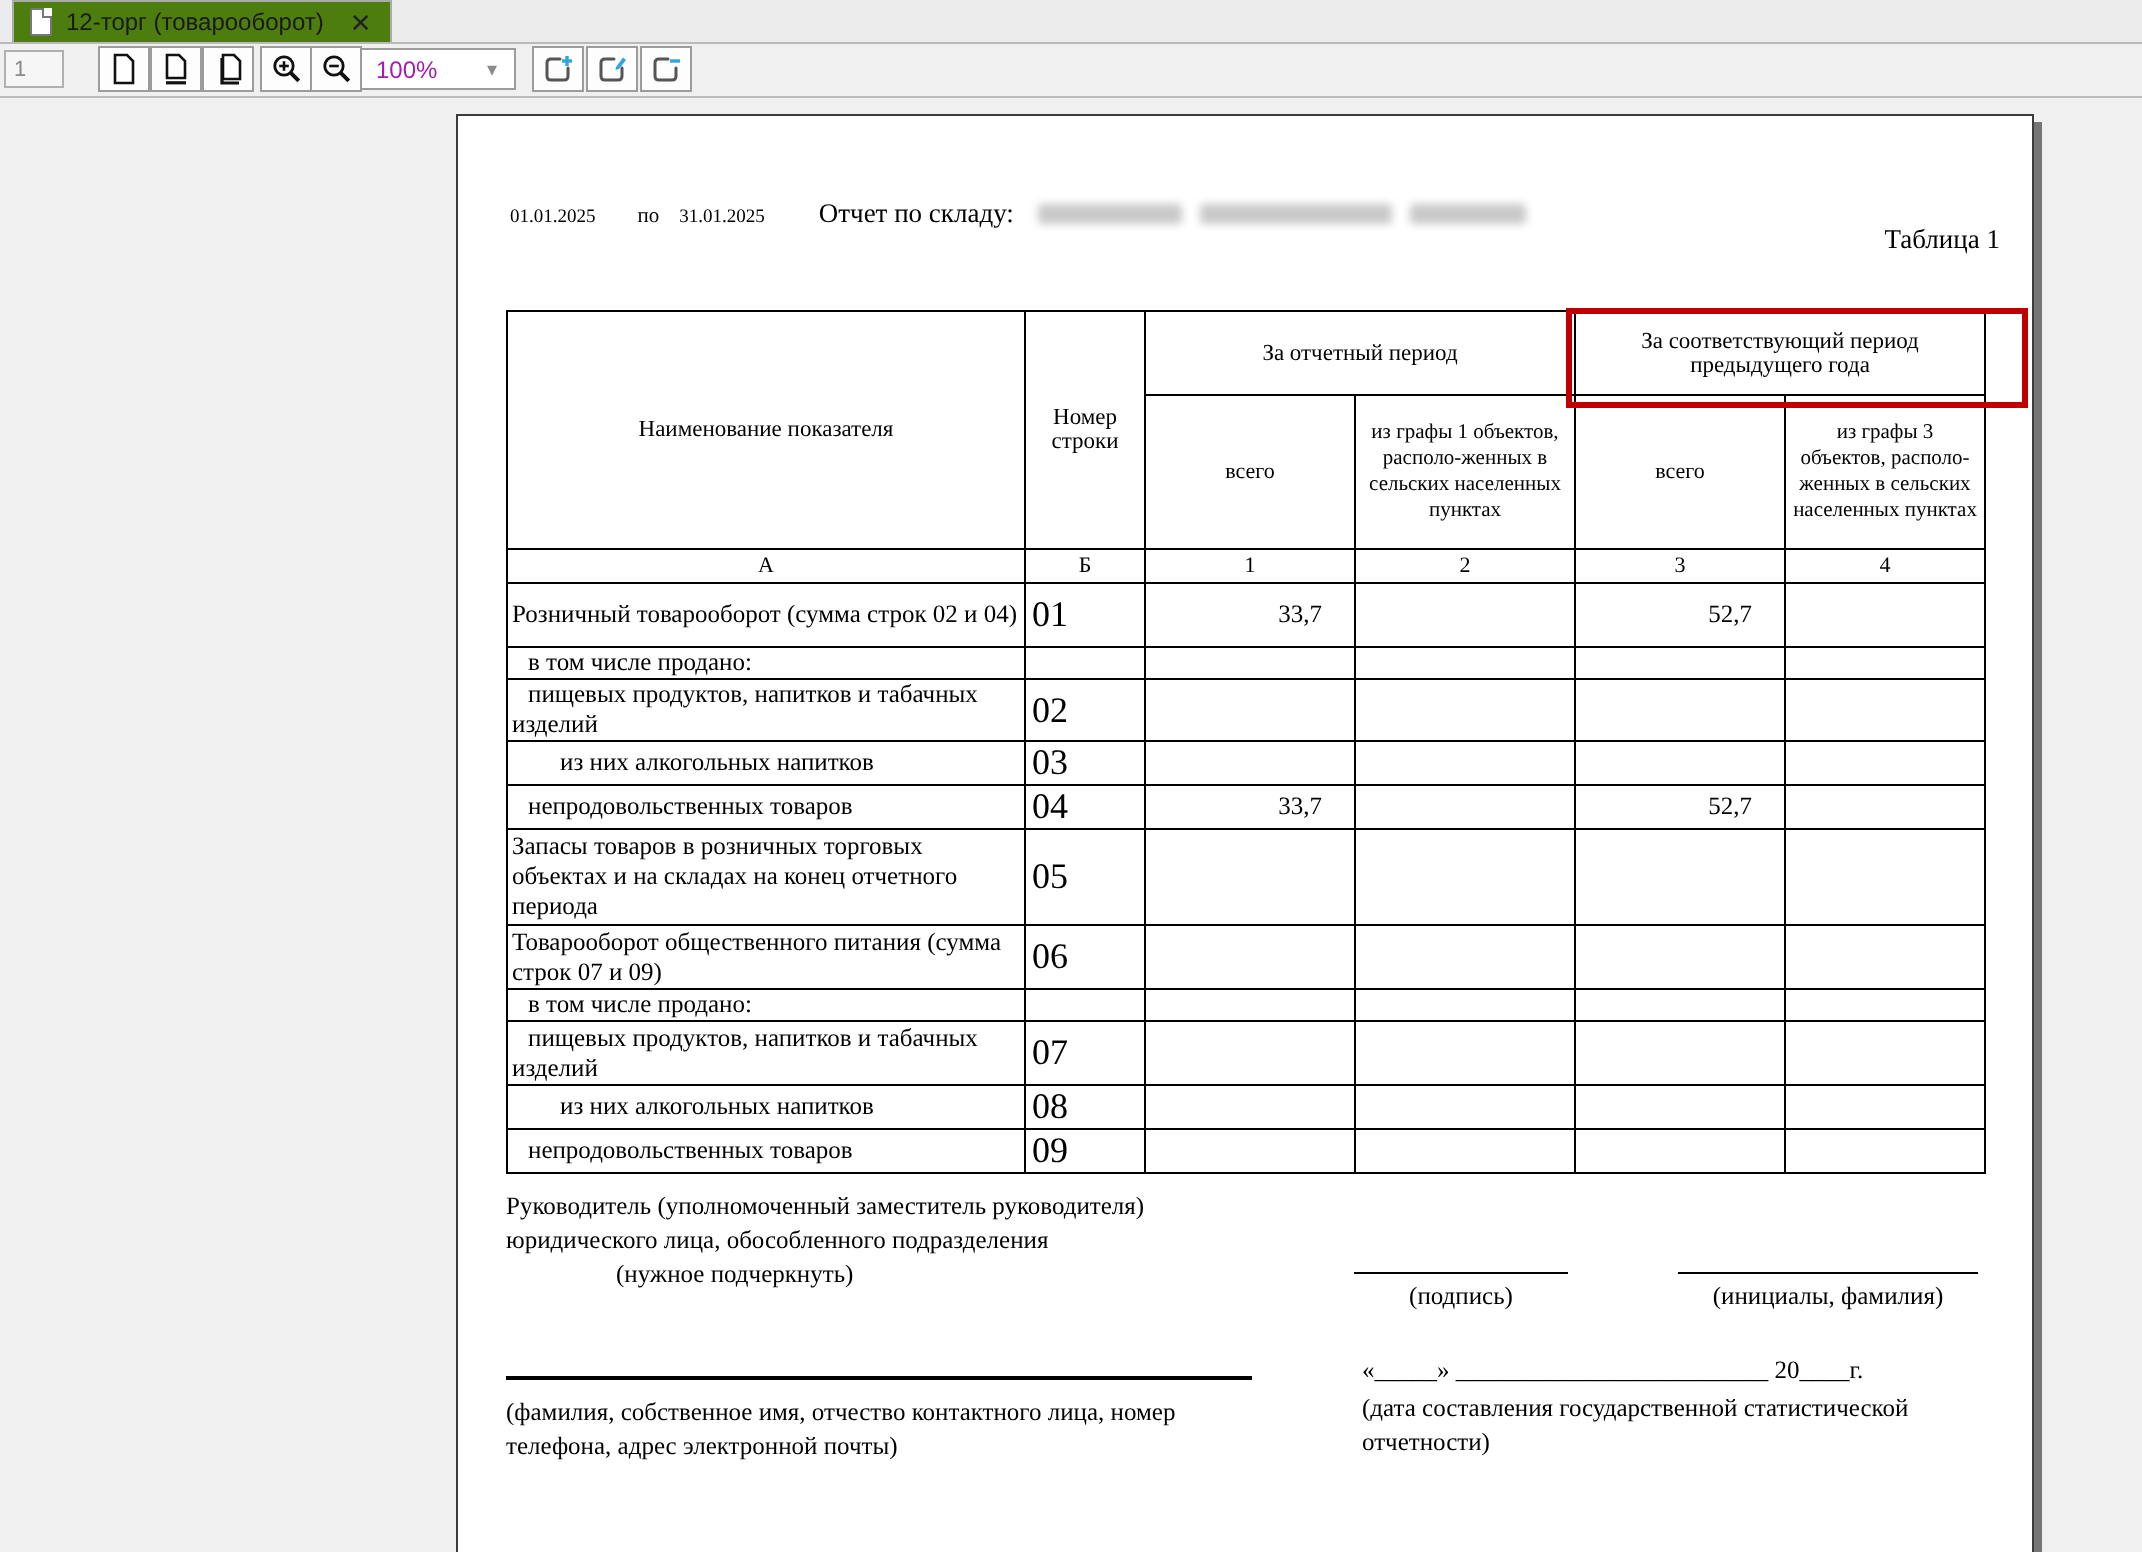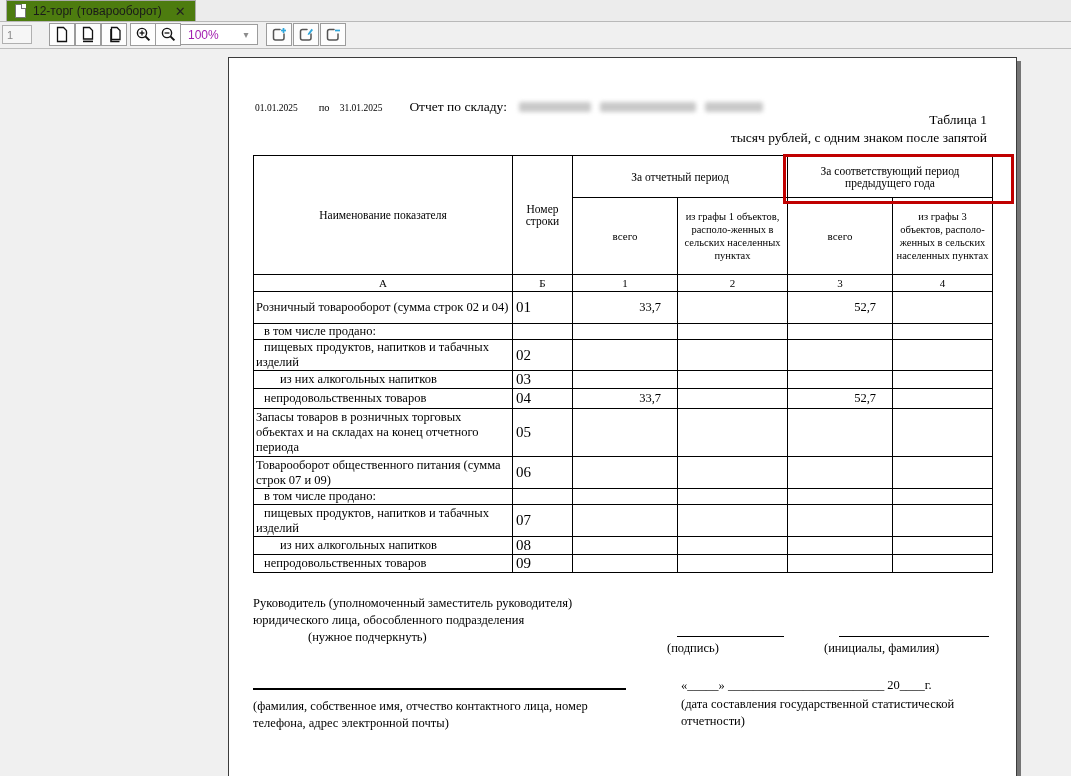--- a/index.html
+++ b/index.html
@@ -28,45 +28,45 @@
   .page, .page * { font-family:"Liberation Serif", serif; color:#000; }
 
   
   .doc-meta { position:absolute; left:26px; top:41px; display:flex; align-items:baseline; white-space:nowrap; }
   .dm-date { font-size:9.5px; }
   .dm-po { font-size:10.5px; margin-left:21px; }
   .dm-date2 { font-size:9.5px; margin-left:10px; }
   .dm-label { font-size:13.5px; margin-left:27px; }
   .dm-blur { display:flex; gap:9px; margin-left:12px; filter:blur(2px); opacity:.55; align-self:center; }
   .dm-blur i { display:block; height:10px; background:#9d9d9d; border-radius:2px; }
-  .cap { position:absolute; left:295px; width:463px; text-align:right; font-size:13.5px; line-height:18px; }
+  .cap { position:absolute; left:308px; width:463px; text-align:right; font-size:13.5px; line-height:18px; }
 
   
   table.rep { position:absolute; left:24px; top:97px; width:739px; border-collapse:collapse; table-layout:fixed; }
   table.rep th, table.rep td { border:1px solid #000; font-weight:normal; vertical-align:middle; overflow:hidden; }
   th.main { font-size:11.5px; text-align:center; padding:1px 16px; }
   th.sub { font-size:11px; text-align:center; padding:1px 3px; line-height:13px; }
   th.sub.small { font-size:10.5px; }
   tr.letters td { height:17px; font-size:11px; text-align:center; }
   td.lbl { font-size:12.5px; line-height:15px; text-align:left; padding:0 2px 0 2px; border-top:none; border-bottom:none; }
-  td.lno { font-size:15px; padding-left:3px; text-align:left; border-top:none; border-bottom:none; }
+  td.lno { font-size:18px; padding-left:3px; text-align:left; border-top:none; border-bottom:none; }
   td.val { font-size:12.5px; text-align:right; padding-right:16px; }
   tr.last td.lbl, tr.last td.lno { border-bottom:1px solid #000; }
   .ind0 { text-indent:0; } .ind1 { text-indent:8px; } .ind2 { text-indent:24px; }
 
   
   .red-rect { position:absolute; left:554px; top:96px; width:231px; height:50px; border:3px solid #c00000; }
 
   
   .f-head { position:absolute; left:24px; top:537px; font-size:12.5px; line-height:17px; }
   .f-head .l3 { padding-left:55px; }
   .sig-line { position:absolute; border-top:1px solid #000; }
   .sig1 { left:448px; top:578px; width:107px; }
   .sig2 { left:610px; top:578px; width:150px; }
-  .sig-cap { position:absolute; top:583px; font-size:12.5px; }
+  .sig-cap { position:absolute; top:583px; font-size:12.5px; text-align:center; }
   .sc1 { left:438px; width:127px; }
   .sc2 { left:595px; width:180px; }
   .long-line { position:absolute; left:24px; top:630px; width:373px; border-top:2px solid #000; }
   .f-contact { position:absolute; left:24px; top:640px; width:390px; font-size:12.5px; line-height:17px; }
   .f-date-line { position:absolute; left:452px; top:620px; font-size:12.5px; white-space:nowrap; }
   .f-date-cap { position:absolute; left:452px; top:638px; width:330px; font-size:12.5px; line-height:17px; }
 </style>
 </head>
 <body>
 
@@ -150,21 +150,20 @@
       <span class="dm-date2">31.01.2025</span>
       <span class="dm-label">Отчет по складу:</span>
       <span class="dm-blur">
         <i style="width:72px"></i>
           <i style="width:96px"></i>
           <i style="width:58px"></i>
       </span>
     </div>
 
     <div class="cap" style="top:53px">Таблица 1</div>
-    <div class="cap" style="top:71px">тысяч рублей, с одним знаком после запятой</div>
 
     <table class="rep">
       <colgroup>
         <col style="width:259px">
           <col style="width:60px">
           <col style="width:105px">
         <col style="width:110px">
           <col style="width:105px">
           <col style="width:100px">
       </colgroup>

